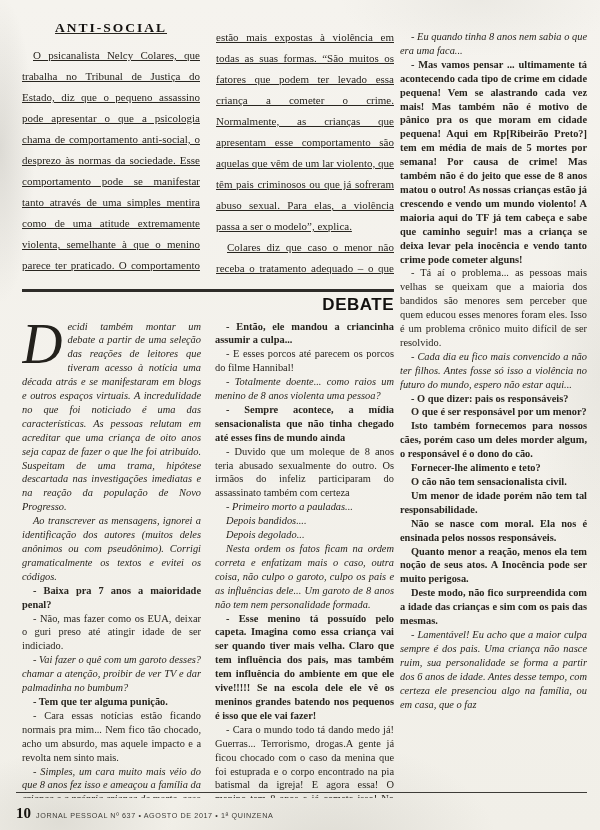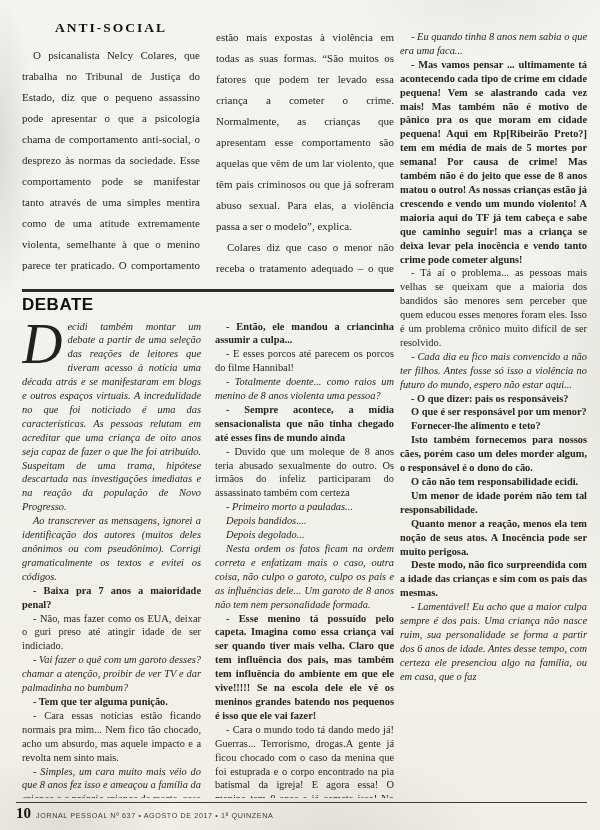--- a/index.html
+++ b/index.html
@@ -11,50 +11,50 @@
       radial-gradient(240px 150px at 55% 102%, rgba(158,156,146,.22), transparent 70%),
       radial-gradient(90px 320px at 100% 45%, rgba(168,166,156,.14), transparent 70%),
       radial-gradient(50px 220px at 0% 18%, rgba(135,133,125,.22), transparent 70%),
       radial-gradient(200px 80px at 80% 0%, rgba(168,166,156,.12), transparent 70%),
       linear-gradient(#f5f3ee,#f1efe8);
     font-family:"Liberation Serif", serif;
     color:#28251f;
     overflow:hidden;
   }
   .main-left{position:absolute;left:22px;top:18px;width:372px;}
-  .anti-cols{display:flex;gap:16px;height:262px;overflow:hidden;}
+  .anti-cols{display:flex;gap:16px;height:262px;overflow:hidden;text-decoration:underline;}
   .acol1{width:179px;}
   .acol2{width:179px;padding-top:9px;}
   .anti-title{
     text-align:center;font-weight:bold;font-size:13.5px;letter-spacing:2px;
     margin:2px 0 9px 0;color:#141210;
   }
   p{margin:0;text-indent:11px;text-align:justify;font-size:11px;line-height:21px;}
   p.noind{text-indent:0;}
   p.b{font-weight:bold;}
   p.i{font-style:italic;}
   .debate-rule{height:2.5px;background:#2e2c29;margin:9px 0 3px 0;border:none;}
   .debate-title{
-    text-align:left;font-family:"Liberation Sans",sans-serif;font-weight:900;
+    text-align:right;font-family:"Liberation Sans",sans-serif;font-weight:900;
     font-size:17px;letter-spacing:.5px;color:#131110;margin:0 0 5px 0;
   }
   .debate-cols{display:flex;gap:14px;height:478px;overflow:hidden;}
   .dcol1{width:179px;}
   .dcol2{width:179px;}
   .debate-cols p, .right-col p{font-size:10.4px;line-height:13.9px;}
   .dropcap{
     float:left;font-style:italic;font-size:56px;line-height:44px;
     padding:2px 5px 0 0;color:#23211c;
   }
   .right-col{
     position:absolute;left:400px;top:30px;width:187px;height:766px;overflow:hidden;
   }
   .footer{
     position:absolute;left:16px;right:13px;bottom:8px;
-    border-top:1.6px solid #3d3b37;padding-top:2px;
+    border-top:1.6px solid #3d3b37;padding-top:12px;
     display:flex;align-items:baseline;gap:5px;
   }
   .page-num{font-weight:bold;font-size:15px;color:#16130f;}
   .footer-line{
     font-family:"Liberation Sans",sans-serif;font-size:7.2px;letter-spacing:.6px;
     color:#3c3a35;text-transform:uppercase;
   }
 </style>
 </head>
 <body>
@@ -105,24 +105,25 @@
     </div>
   </div>
 
   <div class="right-col">
     <p class="i">- Eu quando tinha 8 anos nem sabia o que era uma faca...</p>
     <p class="b">- Mas vamos pensar ... ultimamente tá acontecendo cada tipo de crime em cidade pequena! Vem se alastrando cada vez mais! Mas também não é motivo de pânico pra os que moram em cidade pequena! Aqui em Rp[Ribeirão Preto?] tem em média de mais de 5 mortes por semana! Por causa de crime! Mas também não é do jeito que esse de 8 anos matou o outro! As nossas crianças estão já crescendo e vendo um mundo violento! A maioria aqui do TF já tem cabeça e sabe que caminho seguir! mas a criança se deixa levar pela inocência e vendo tanto crime pode cometer alguns!</p>
     <p>- Tá aí o problema... as pessoas mais velhas se queixam que a maioria dos bandidos são menores sem perceber que quem educou esses menores foram eles. Isso é um problema crônico muito difícil de ser resolvido.</p>
     <p class="i">- Cada dia eu fico mais convencido a não ter filhos. Antes fosse só isso a violência no futuro do mundo, espero não estar aqui...</p>
     <p class="b">- O que dizer: pais os responsáveis?</p>
     <p class="b">O que é ser responsável por um menor?</p>
+    <p class="b">Isto também fornecemos para nossos cães, porém caso um deles morder algum, o responsável é o dono do cão.</p>
     <p class="b">Fornecer-lhe alimento e teto?</p>
-    <p class="b">Isto também fornecemos para nossos cães, porém caso um deles morder algum, o responsável é o dono do cão.</p>
-    <p class="b">O cão não tem responsabilidade ecidi.</p>
+    <p class="b">O cão não tem sensacionalista civil.</p>
     <p class="b">Um menor de idade porém não tem tal responsabilidade.</p>
+    <p class="b">Não se nasce com moral. Ela nos é ensinada pelos nossos responsáveis.</p>
     <p class="b">Quanto menor a reação, menos ela tem noção de seus atos. A Inocência pode ser muito perigosa.</p>
     <p class="b">Deste modo, não fico surpreendida com a idade das crianças e sim com os pais das mesmas.</p>
     <p class="i">- Lamentável! Eu acho que a maior culpa sempre é dos pais. Uma criança não nasce ruim, sua personalidade se forma a partir dos 6 anos de idade. Antes desse tempo, com certeza ele presenciou algo na família, ou em casa, que o faz</p>
   </div>
 
   <div class="footer">
     <span class="page-num">10</span>
     <span class="footer-line">Jornal Pessoal Nº 637 • Agosto de 2017 • 1ª Quinzena</span>
   </div>
 

